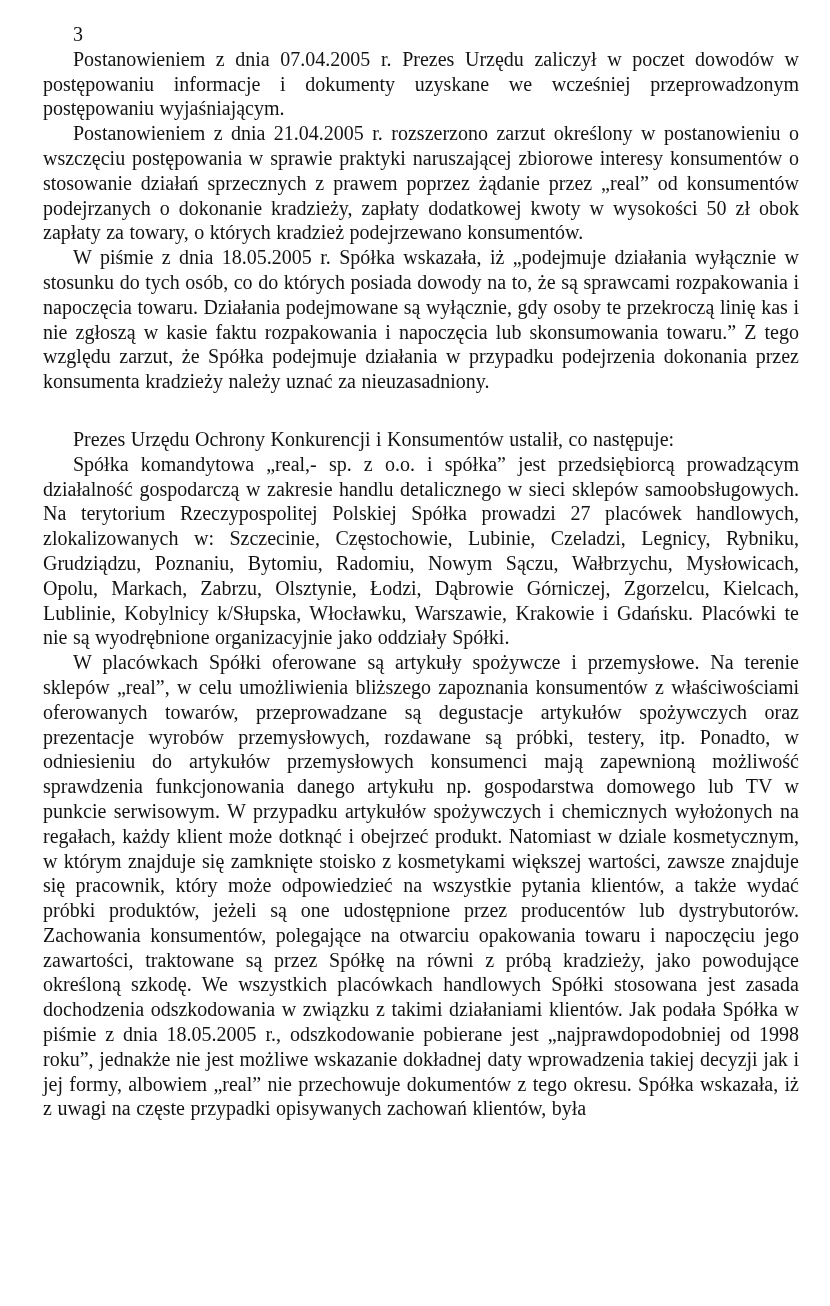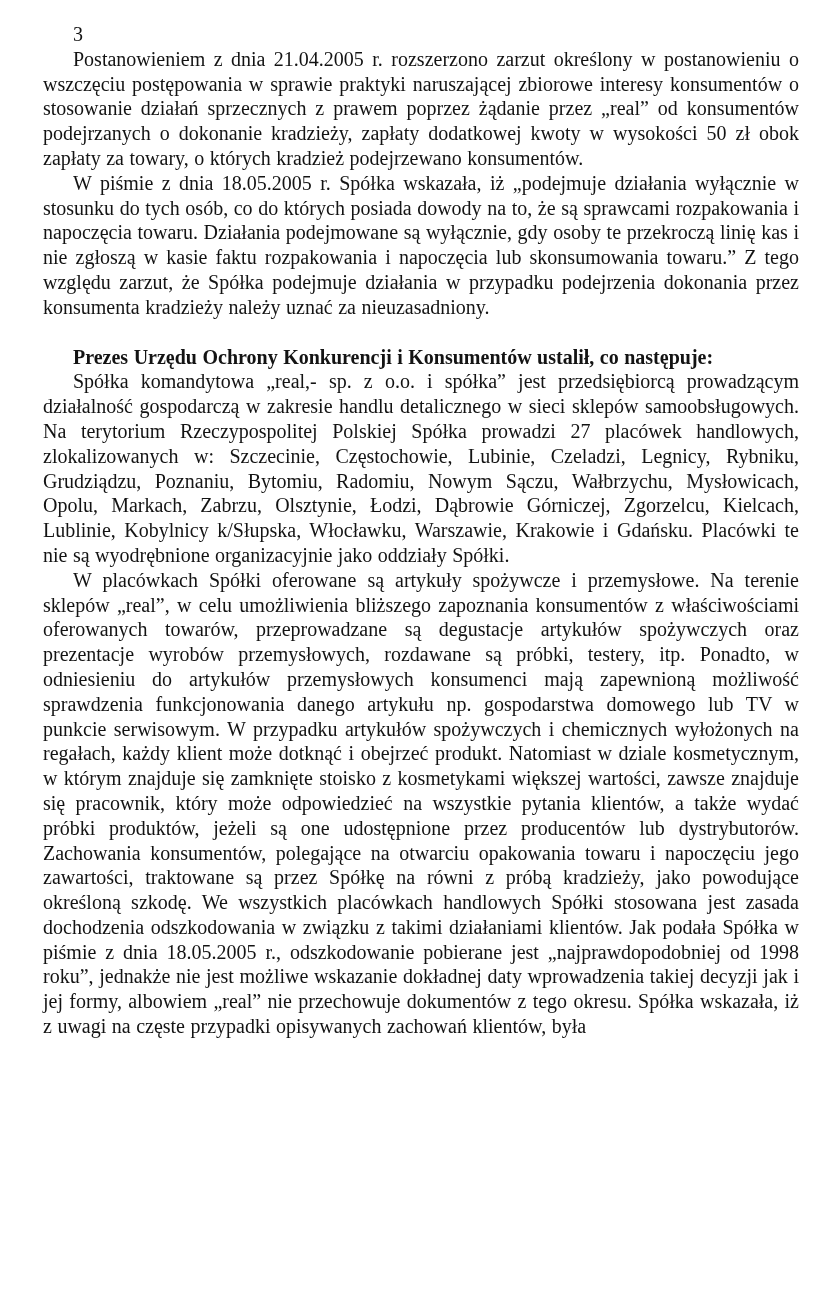--- a/index.html
+++ b/index.html
@@ -25,30 +25,31 @@
     margin: 0 0 39px 0;
     text-indent: 0;
   }
   p.para {
     margin: 0;
     text-align: justify;
     text-indent: 30px;
     word-spacing: 0.5px;
   }
   p.heading {
-    font-weight: bold;
-    margin-top: 25px;
+    font-weight: normal;
+    margin-top: 33px;
   }
 </style>
 </head>
 <body>
 
 <div class="page">
   <p class="para page-number">3</p>
 
+  <p class="para">Postanowieniem z dnia 07.04.2005 r. Prezes Urzędu zaliczył w poczet dowodów w postępowaniu informacje i dokumenty uzyskane we wcześniej przeprowadzonym postępowaniu wyjaśniającym.</p>
 
   <p class="para">Postanowieniem z dnia 21.04.2005 r. rozszerzono zarzut określony w postanowieniu o wszczęciu postępowania w sprawie praktyki naruszającej zbiorowe interesy konsumentów o stosowanie działań sprzecznych z prawem poprzez żądanie przez „real” od konsumentów podejrzanych o dokonanie kradzieży, zapłaty dodatkowej kwoty w wysokości 50 zł obok zapłaty za towary, o których kradzież podejrzewano konsumentów.</p>
 
   <p class="para">W piśmie z dnia 18.05.2005 r. Spółka wskazała, iż „podejmuje działania wyłącznie w stosunku do tych osób, co do których posiada dowody na to, że są sprawcami rozpakowania i napoczęcia towaru. Działania podejmowane są wyłącznie, gdy osoby te przekroczą linię kas i nie zgłoszą w kasie faktu rozpakowania i napoczęcia lub skonsumowania towaru.” Z tego względu zarzut, że Spółka podejmuje działania w przypadku podejrzenia dokonania przez konsumenta kradzieży należy uznać za nieuzasadniony.</p>
 
   <p class="para heading">Prezes Urzędu Ochrony Konkurencji i Konsumentów ustalił, co następuje:</p>
 
   <p class="para">Spółka komandytowa „real,- sp. z o.o. i spółka” jest przedsiębiorcą prowadzącym działalność gospodarczą w zakresie handlu detalicznego w sieci sklepów samoobsługowych. Na terytorium Rzeczypospolitej Polskiej Spółka prowadzi 27 placówek handlowych, zlokalizowanych w: Szczecinie, Częstochowie, Lubinie, Czeladzi, Legnicy, Rybniku, Grudziądzu, Poznaniu, Bytomiu, Radomiu, Nowym Sączu, Wałbrzychu, Mysłowicach, Opolu, Markach, Zabrzu, Olsztynie, Łodzi, Dąbrowie Górniczej, Zgorzelcu, Kielcach, Lublinie, Kobylnicy k/Słupska, Włocławku, Warszawie, Krakowie i Gdańsku. Placówki te nie są wyodrębnione organizacyjnie jako oddziały Spółki.</p>
 
   <p class="para">W placówkach Spółki oferowane są artykuły spożywcze i przemysłowe. Na terenie sklepów „real”, w celu umożliwienia bliższego zapoznania konsumentów z właściwościami oferowanych towarów, przeprowadzane są degustacje artykułów spożywczych oraz prezentacje wyrobów przemysłowych, rozdawane są próbki, testery, itp. Ponadto, w odniesieniu do artykułów przemysłowych konsumenci mają zapewnioną możliwość sprawdzenia funkcjonowania danego artykułu np. gospodarstwa domowego lub TV w punkcie serwisowym. W przypadku artykułów spożywczych i chemicznych wyłożonych na regałach, każdy klient może dotknąć i obejrzeć produkt. Natomiast w dziale kosmetycznym, w którym znajduje się zamknięte stoisko z kosmetykami większej wartości, zawsze znajduje się pracownik, który może odpowiedzieć na wszystkie pytania klientów, a także wydać próbki produktów, jeżeli są one udostępnione przez producentów lub dystrybutorów. Zachowania konsumentów, polegające na otwarciu opakowania towaru i napoczęciu jego zawartości, traktowane są przez Spółkę na równi z próbą kradzieży, jako powodujące określoną szkodę. We wszystkich placówkach handlowych Spółki stosowana jest zasada dochodzenia odszkodowania w związku z takimi działaniami klientów. Jak podała Spółka w piśmie z dnia 18.05.2005 r., odszkodowanie pobierane jest „najprawdopodobniej od 1998 roku”, jednakże nie jest możliwe wskazanie dokładnej daty wprowadzenia takiej decyzji jak i jej formy, albowiem „real” nie przechowuje dokumentów z tego okresu. Spółka wskazała, iż z uwagi na częste przypadki opisywanych zachowań klientów, była</p>

